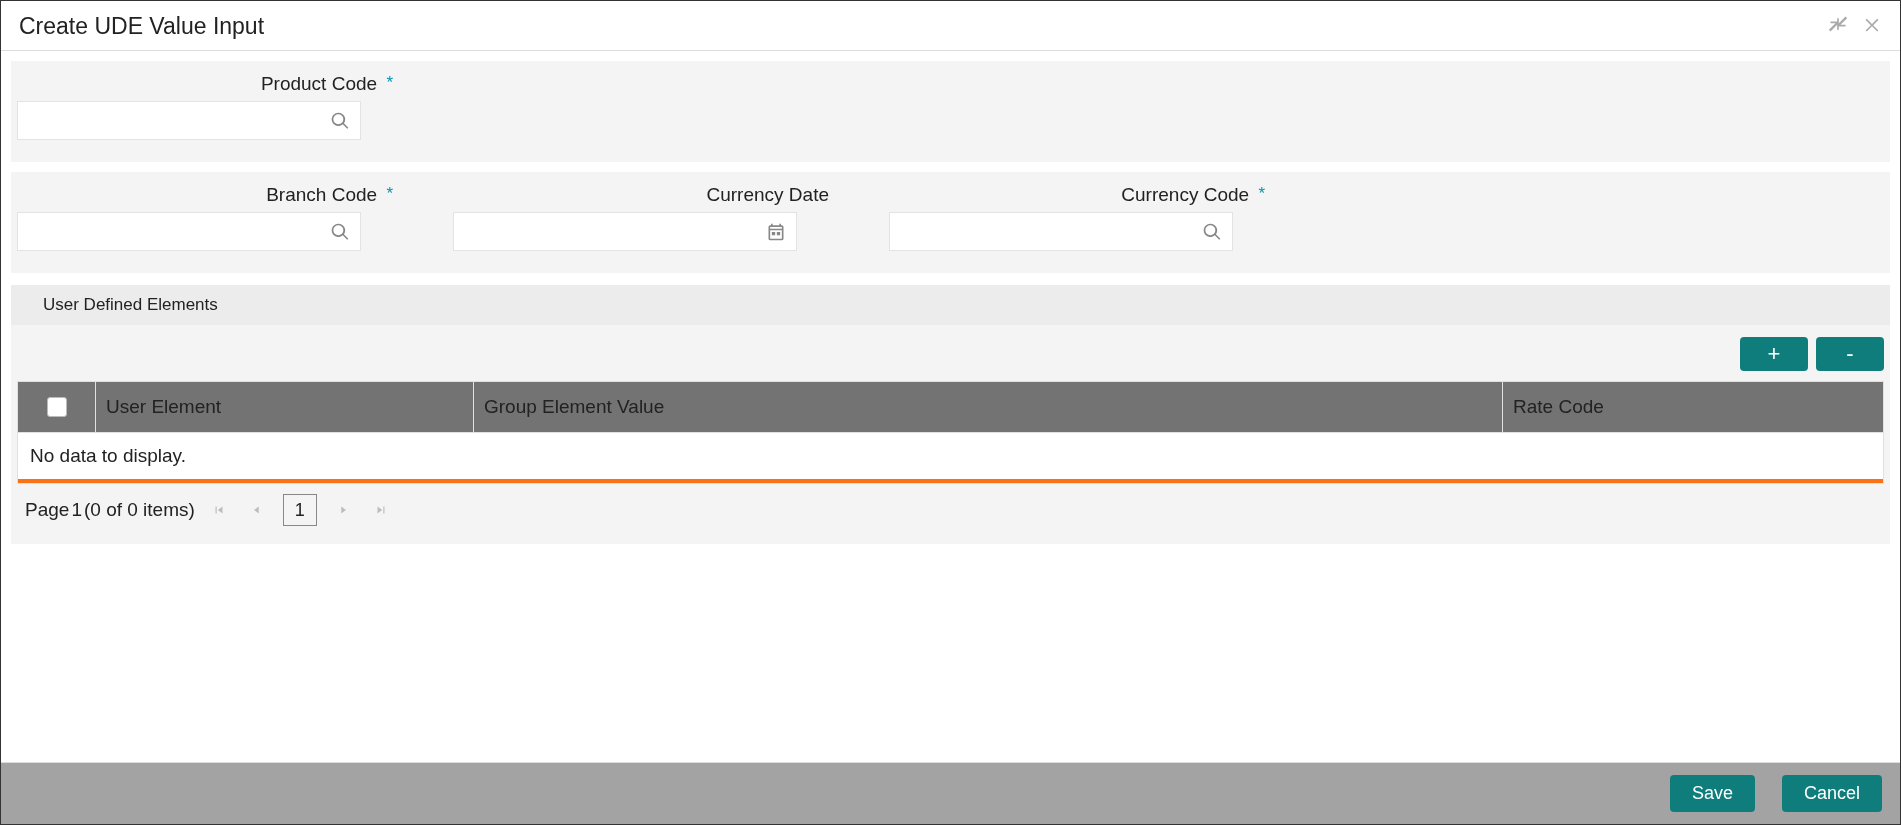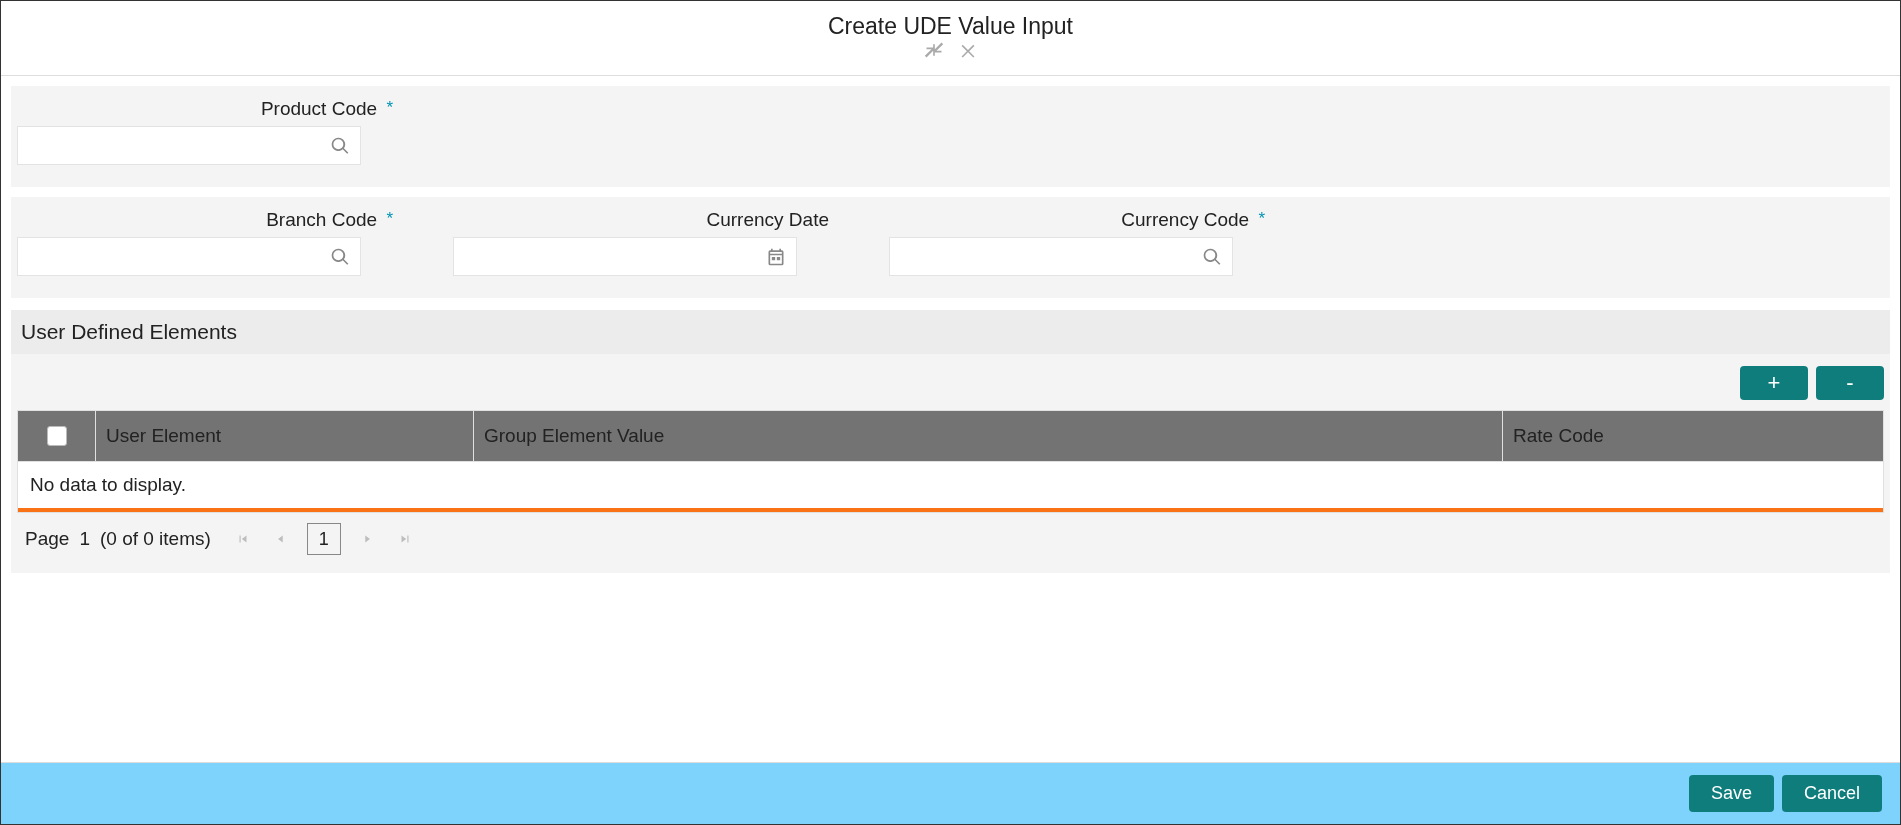--- a/index.html
+++ b/index.html
@@ -15,42 +15,41 @@
   background: #fff;
 }
 
 
 .header {
   display: flex;
   align-items: center;
   justify-content: space-between;
   padding: 12px 18px 10px 18px;
   border-bottom: 1px solid #ddd;
-  flex-direction: column;
 }
 .header-title { font-size: 23px; font-weight: 400; }
 .header-actions { display: flex; gap: 14px; align-items: center; }
 .header-actions svg { width: 20px; height: 20px; fill: #aaa; cursor: pointer; }
 
 
 .body { flex: 1; overflow: auto; }
 
 
 .panel {
   background: #f4f4f4;
   margin: 10px 10px 0 10px;
   padding: 12px 4px 22px 4px;
 }
 .panel + .panel { margin-top: 10px; gap: 34px; }
 
 .section-title {
   background: #ececec;
-  padding: 10px 10px;
+  padding: 10px 32px;
   margin: 12px 10px 0 10px;
-  font-size: 21px;
+  font-size: 17px;
 }
 
 .row4 { display: flex; }
 .col { width: 380px; padding: 0 2px; margin-right: 22px; }
 
 .label { font-size: 19px; margin-bottom: 6px; text-align: right; }
 .req { color: #0094b3; font-size: 17px; margin-left: 4px; position: relative; top: -2px; }
 
 .lookup {
   display: flex;
@@ -92,38 +91,38 @@
 .thead { display: flex; background: #737373; border-bottom: 1px solid #e0e0e0; }
 .th, .td { padding: 14px 10px; font-size: 19px; }
 .th-chk { width: 78px; display: flex; align-items: center; justify-content: center; border-right: 1px solid #e0e0e0; }
 .th1 { width: 378px; border-right: 1px solid #e0e0e0; }
 .th2 { flex: 1; border-right: 1px solid #e0e0e0; }
 .th3 { width: 380px; }
 .chk { width: 20px; height: 20px; border: 1px solid #bbb; border-radius: 3px; background: #fff; }
 
 .empty { padding: 12px 12px; font-size: 19px; border-bottom: 4px solid #f97316; }
 
-.pager { display: flex; align-items: center; gap: 10px; padding: 10px 8px 0 8px; font-size: 19px; }
+.pager { display: flex; align-items: center; gap: 2px; padding: 10px 8px 0 8px; font-size: 19px; }
 .pager .pg-btns { display: flex; gap: 14px; align-items: center; margin-left: 10px; }
 .pg-btn { width: 24px; height: 24px; display: flex; align-items: center; justify-content: center; cursor: pointer; }
 .pg-btn svg { width: 14px; height: 14px; fill: #bdbdbd; }
 .pg-num {
   border: 1px solid #888;
   width: 34px; height: 32px;
   display: flex; align-items: center; justify-content: center;
   font-size: 18px;
 }
 
 
 .footer {
-  background: #7dd3fc;
+  background: #a3a3a3;
   padding: 12px 18px;
   display: flex;
   justify-content: flex-end;
-  gap: 8px;
+  gap: 27px;
   border-top: 1px solid #ddd;
 }
 .btn {
   background: #107d7d;
   color: #fff;
   border: none;
   border-radius: 4px;
   padding: 8px 22px;
   font-size: 18px;
   cursor: pointer;

